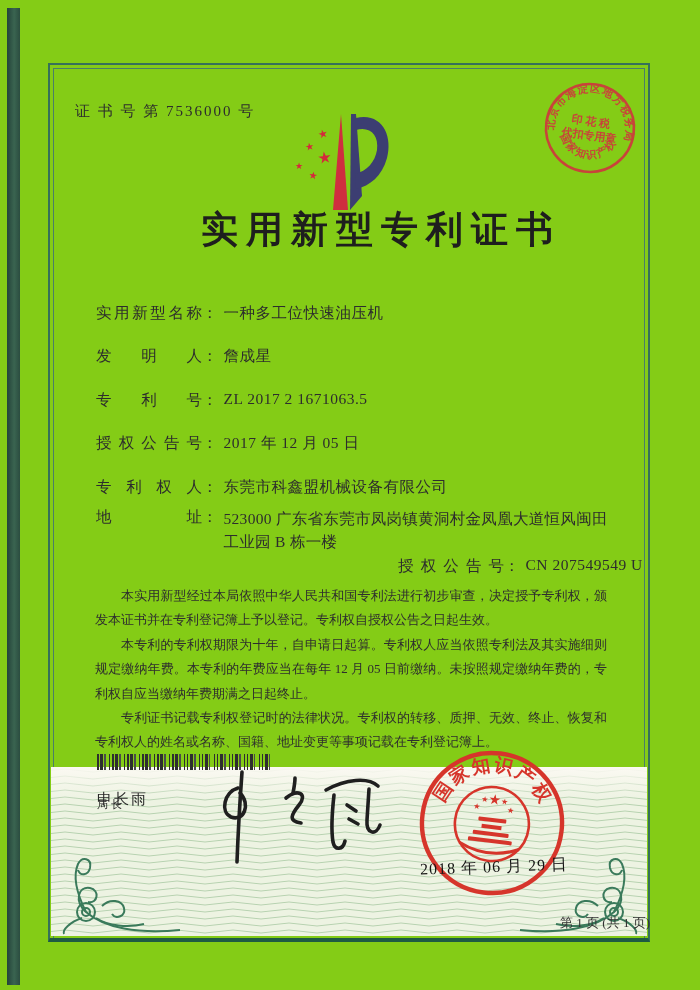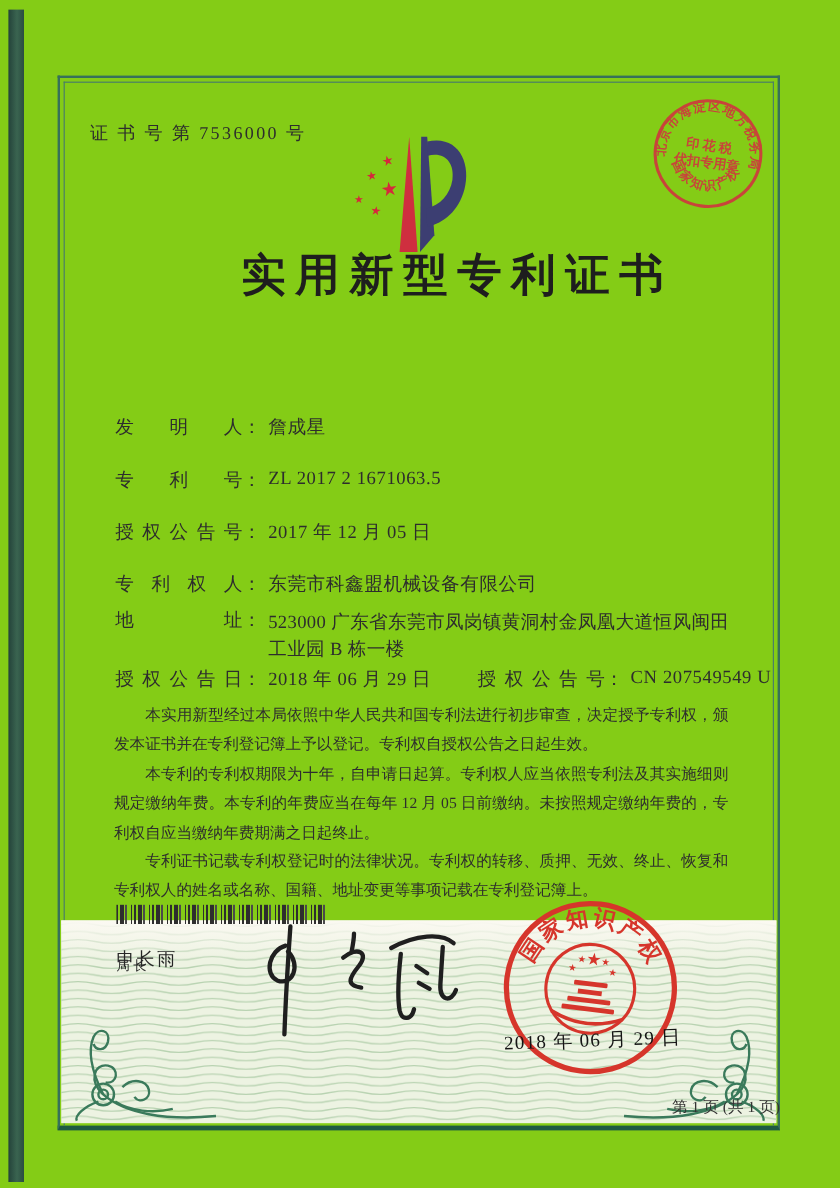--- a/index.html
+++ b/index.html
@@ -122,37 +122,37 @@
       <text x="48" y="45" font-size="11" text-anchor="middle">印 花 税</text>
       <text x="48" y="59" font-size="11" text-anchor="middle">代扣专用章</text>
       <text font-size="10.5" letter-spacing="1.5">
         <textPath href="#tpBot" startOffset="1">国家知识产权局</textPath>
       </text>
     </g>
   </svg>
 
   <div class="title">实用新型专利证书</div>
 
+  <div class="row" style="top:303px">
+    <span class="lbl">实用新型名称</span><span class="colon">：</span><span class="val">一种多工位快速油压机</span>
+  </div>
   <div class="row" style="top:346px">
     <span class="lbl">发明人</span><span class="colon">：</span><span class="val">詹成星</span>
   </div>
   <div class="row" style="top:390px">
     <span class="lbl">专利号</span><span class="colon">：</span><span class="val">ZL 2017 2 1671063.5</span>
   </div>
   <div class="row" style="top:433px">
     <span class="lbl">授权公告号</span><span class="colon">：</span><span class="val">2017 年 12 月 05 日</span>
   </div>
   <div class="row" style="top:477px">
     <span class="lbl">专利权人</span><span class="colon">：</span><span class="val">东莞市科鑫盟机械设备有限公司</span>
   </div>
   <div class="row" style="top:507px">
     <span class="lbl">地址</span><span class="colon">：</span><span class="addr-val"><span>523000 广东省东莞市凤岗镇黄洞村金凤凰大道恒风闽田</span><br><span>工业园 B 栋一楼</span></span>
-  </div>
-  <div class="row" style="top:556px">
-    <span class="lbl">授权公告日</span><span class="colon">：</span><span class="val">2018 年 06 月 29 日</span>
   </div>
   <div class="row" style="left:398px;top:556px">
     <span class="lbl">授权公告号</span><span class="colon">：</span><span class="val">CN 207549549 U</span>
   </div>
 
   <div class="paras">
     <p>本实用新型经过本局依照中华人民共和国专利法进行初步审查，决定授予专利权，颁发本证书并在专利登记簿上予以登记。专利权自授权公告之日起生效。</p>
     <p>本专利的专利权期限为十年，自申请日起算。专利权人应当依照专利法及其实施细则规定缴纳年费。本专利的年费应当在每年 12 月 05 日前缴纳。未按照规定缴纳年费的，专利权自应当缴纳年费期满之日起终止。</p>
     <p>专利证书记载专利权登记时的法律状况。专利权的转移、质押、无效、终止、恢复和专利权人的姓名或名称、国籍、地址变更等事项记载在专利登记簿上。</p>
   </div>

